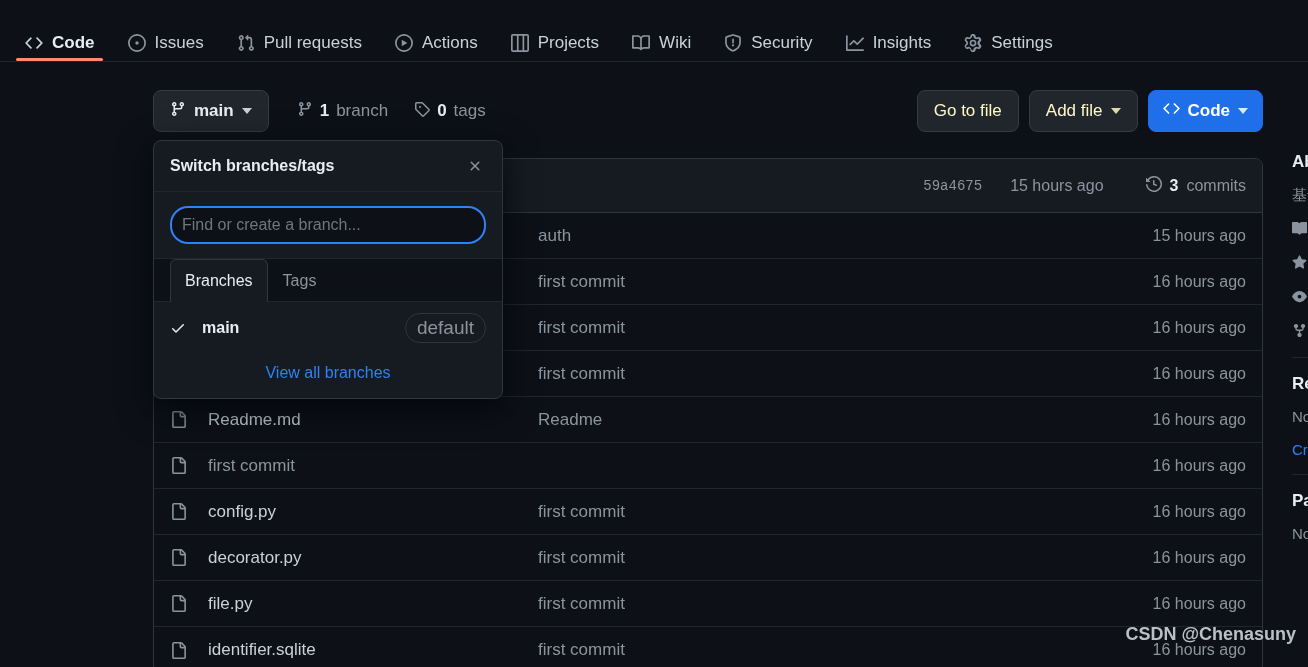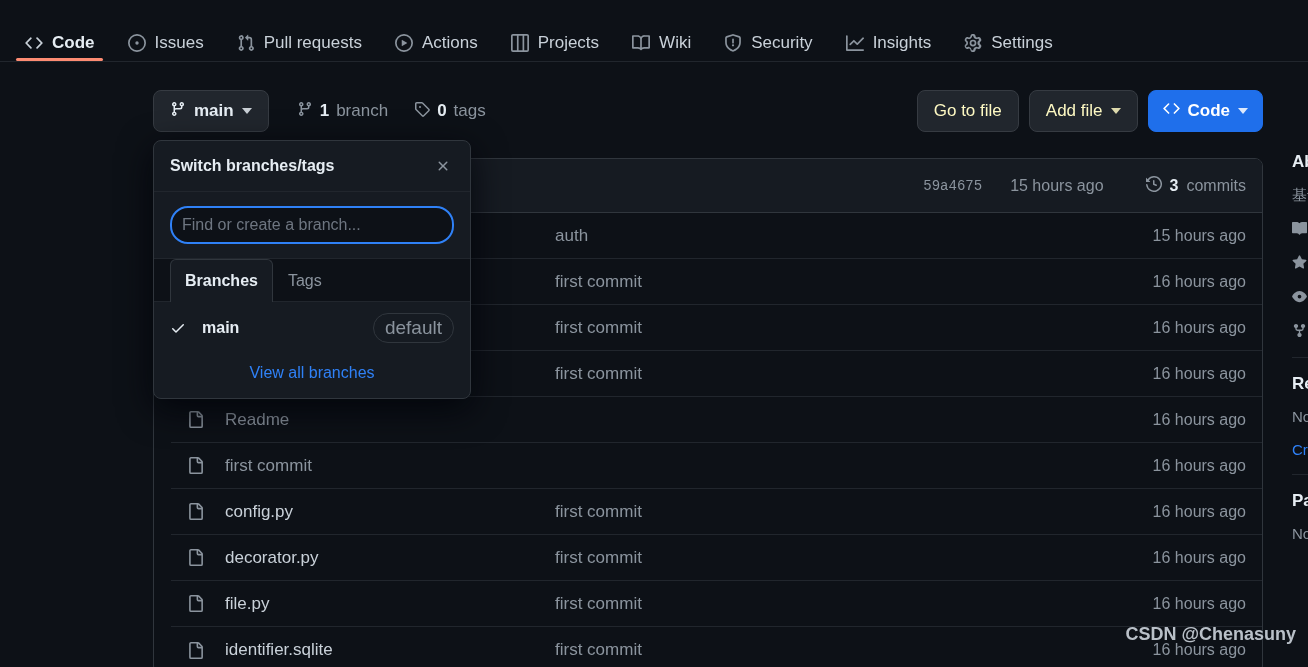--- a/index.html
+++ b/index.html
@@ -140,21 +140,20 @@
     display: inline-flex; align-items: center; gap: 8px;
     font-size: 16px; color: #8b949e; cursor: pointer;
   }
   .commit-count b { color: #e6edf3; font-weight: 700; }
 
   .file-row {
     display: flex; align-items: center;
     height: 46px;
     border-bottom: 1px solid #21262d;
     padding: 0 16px;
-    margin-left: 17px;
   }
   .file-row:last-child { border-bottom: none; }
   .file-row .f-icon {
     width: 22px; display: flex; align-items: center;
     color: #8b949e; margin-right: 16px;
   }
   .file-row .f-icon.folder { color: #7d8590; }
   .file-name {
     width: 330px;
     font-size: 17px;
@@ -200,21 +199,21 @@
   }
   #repo-sidebar .side-div {
     border-top: 1px solid #21262d;
     margin: 16px 0;
   }
 
   
   #branch-dropdown {
     position: absolute;
     top: 78px; left: 153px;
-    width: 318px;
+    width: 350px;
     background: #161b22;
     border: 1px solid #30363d;
     border-radius: 8px;
     box-shadow: 0 10px 34px rgba(1,4,9,.85);
     overflow: hidden;
     z-index: 40;
   }
   #dropdown-header {
     display: flex; align-items: center;
     padding: 14px 16px;
@@ -253,21 +252,21 @@
   .dd-tab {
     font-size: 16px; color: #8b949e;
     padding: 12px 14px;
     cursor: pointer;
     border: 1px solid transparent;
     border-bottom: none;
     margin-bottom: -1px;
     white-space: nowrap;
   }
   .dd-tab.active {
-    color: #e6edf3; font-weight: 700;
+    color: #e6edf3; font-weight: 400;
     background: #161b22;
     border-color: #30363d;
     border-radius: 6px 6px 0 0;
   }
   .branch-item {
     display: flex; align-items: center;
     padding: 11px 16px;
     cursor: pointer;
   }
   .branch-check {
@@ -512,20 +511,21 @@
       <span class="file-msg">first commit</span>
       <span class="file-time">16 hours ago</span>
     </div>
 
     <div class="file-row">
       <span class="f-icon">
         <svg width="17" height="17" viewBox="0 0 16 16" fill="currentColor">
             <path d="M2 1.75C2 .784 2.784 0 3.75 0h6.586c.464 0 .909.184 1.237.513l2.914 2.914c.329.328.513.773.513 1.237v9.586A1.75 1.75 0 0 1 13.25 16h-9.5A1.75 1.75 0 0 1 2 14.25Zm1.75-.25a.25.25 0 0 0-.25.25v12.5c0 .138.112.25.25.25h9.5a.25.25 0 0 0 .25-.25V6h-2.75A1.75 1.75 0 0 1 9 4.25V1.5Zm6.75.062V4.25c0 .138.112.25.25.25h2.688l-.011-.013-2.914-2.914Z"></path>
           </svg>
       </span>
+      <span class="file-name">Readme.md</span>
       <span class="file-msg">Readme</span>
       <span class="file-time">16 hours ago</span>
     </div>
 
     <div class="file-row">
       <span class="f-icon">
         <svg width="17" height="17" viewBox="0 0 16 16" fill="currentColor">
             <path d="M2 1.75C2 .784 2.784 0 3.75 0h6.586c.464 0 .909.184 1.237.513l2.914 2.914c.329.328.513.773.513 1.237v9.586A1.75 1.75 0 0 1 13.25 16h-9.5A1.75 1.75 0 0 1 2 14.25Zm1.75-.25a.25.25 0 0 0-.25.25v12.5c0 .138.112.25.25.25h9.5a.25.25 0 0 0 .25-.25V6h-2.75A1.75 1.75 0 0 1 9 4.25V1.5Zm6.75.062V4.25c0 .138.112.25.25.25h2.688l-.011-.013-2.914-2.914Z"></path>
           </svg>
       </span>

